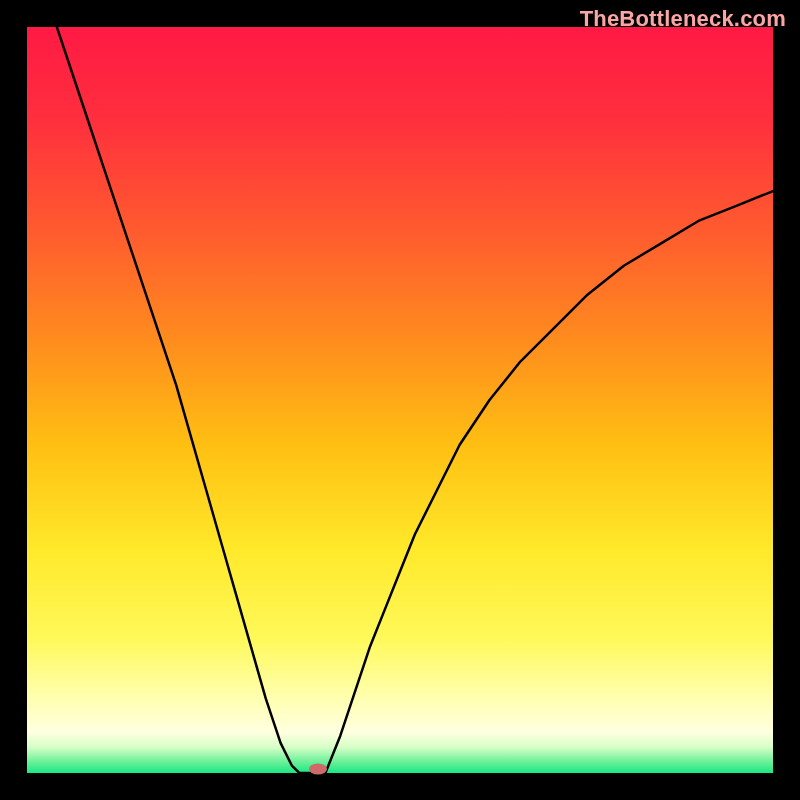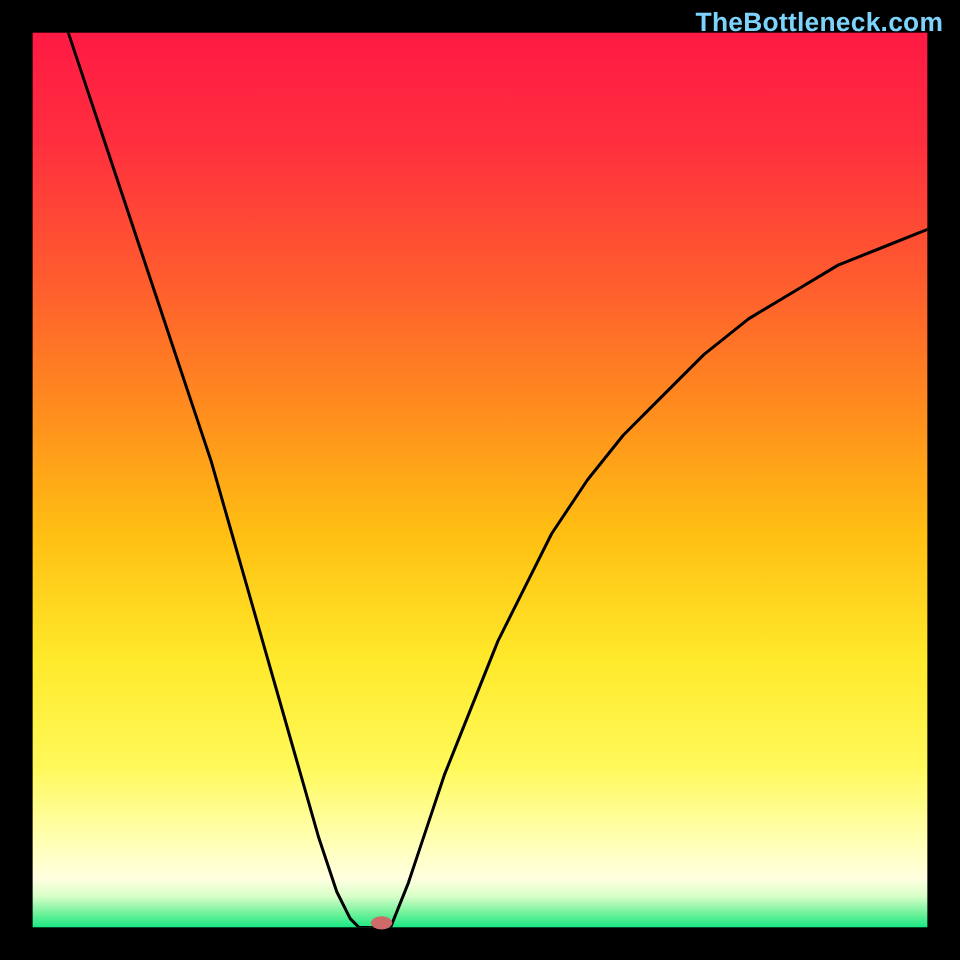--- a/index.html
+++ b/index.html
@@ -14,21 +14,21 @@
   .frame {
     position: relative;
     width: 800px;
     height: 800px;
     background: #000;
   }
   .watermark {
     position: absolute;
     top: 6px;
     right: 14px;
-    color: #7dd3fc;
+    color: #fca5a5;
     font-size: 22px;
     font-weight: 600;
     letter-spacing: 0.2px;
     z-index: 50;
   }
   svg.plot {
     position: absolute;
     left: 27px;
     top: 27px;
     width: 746px;

